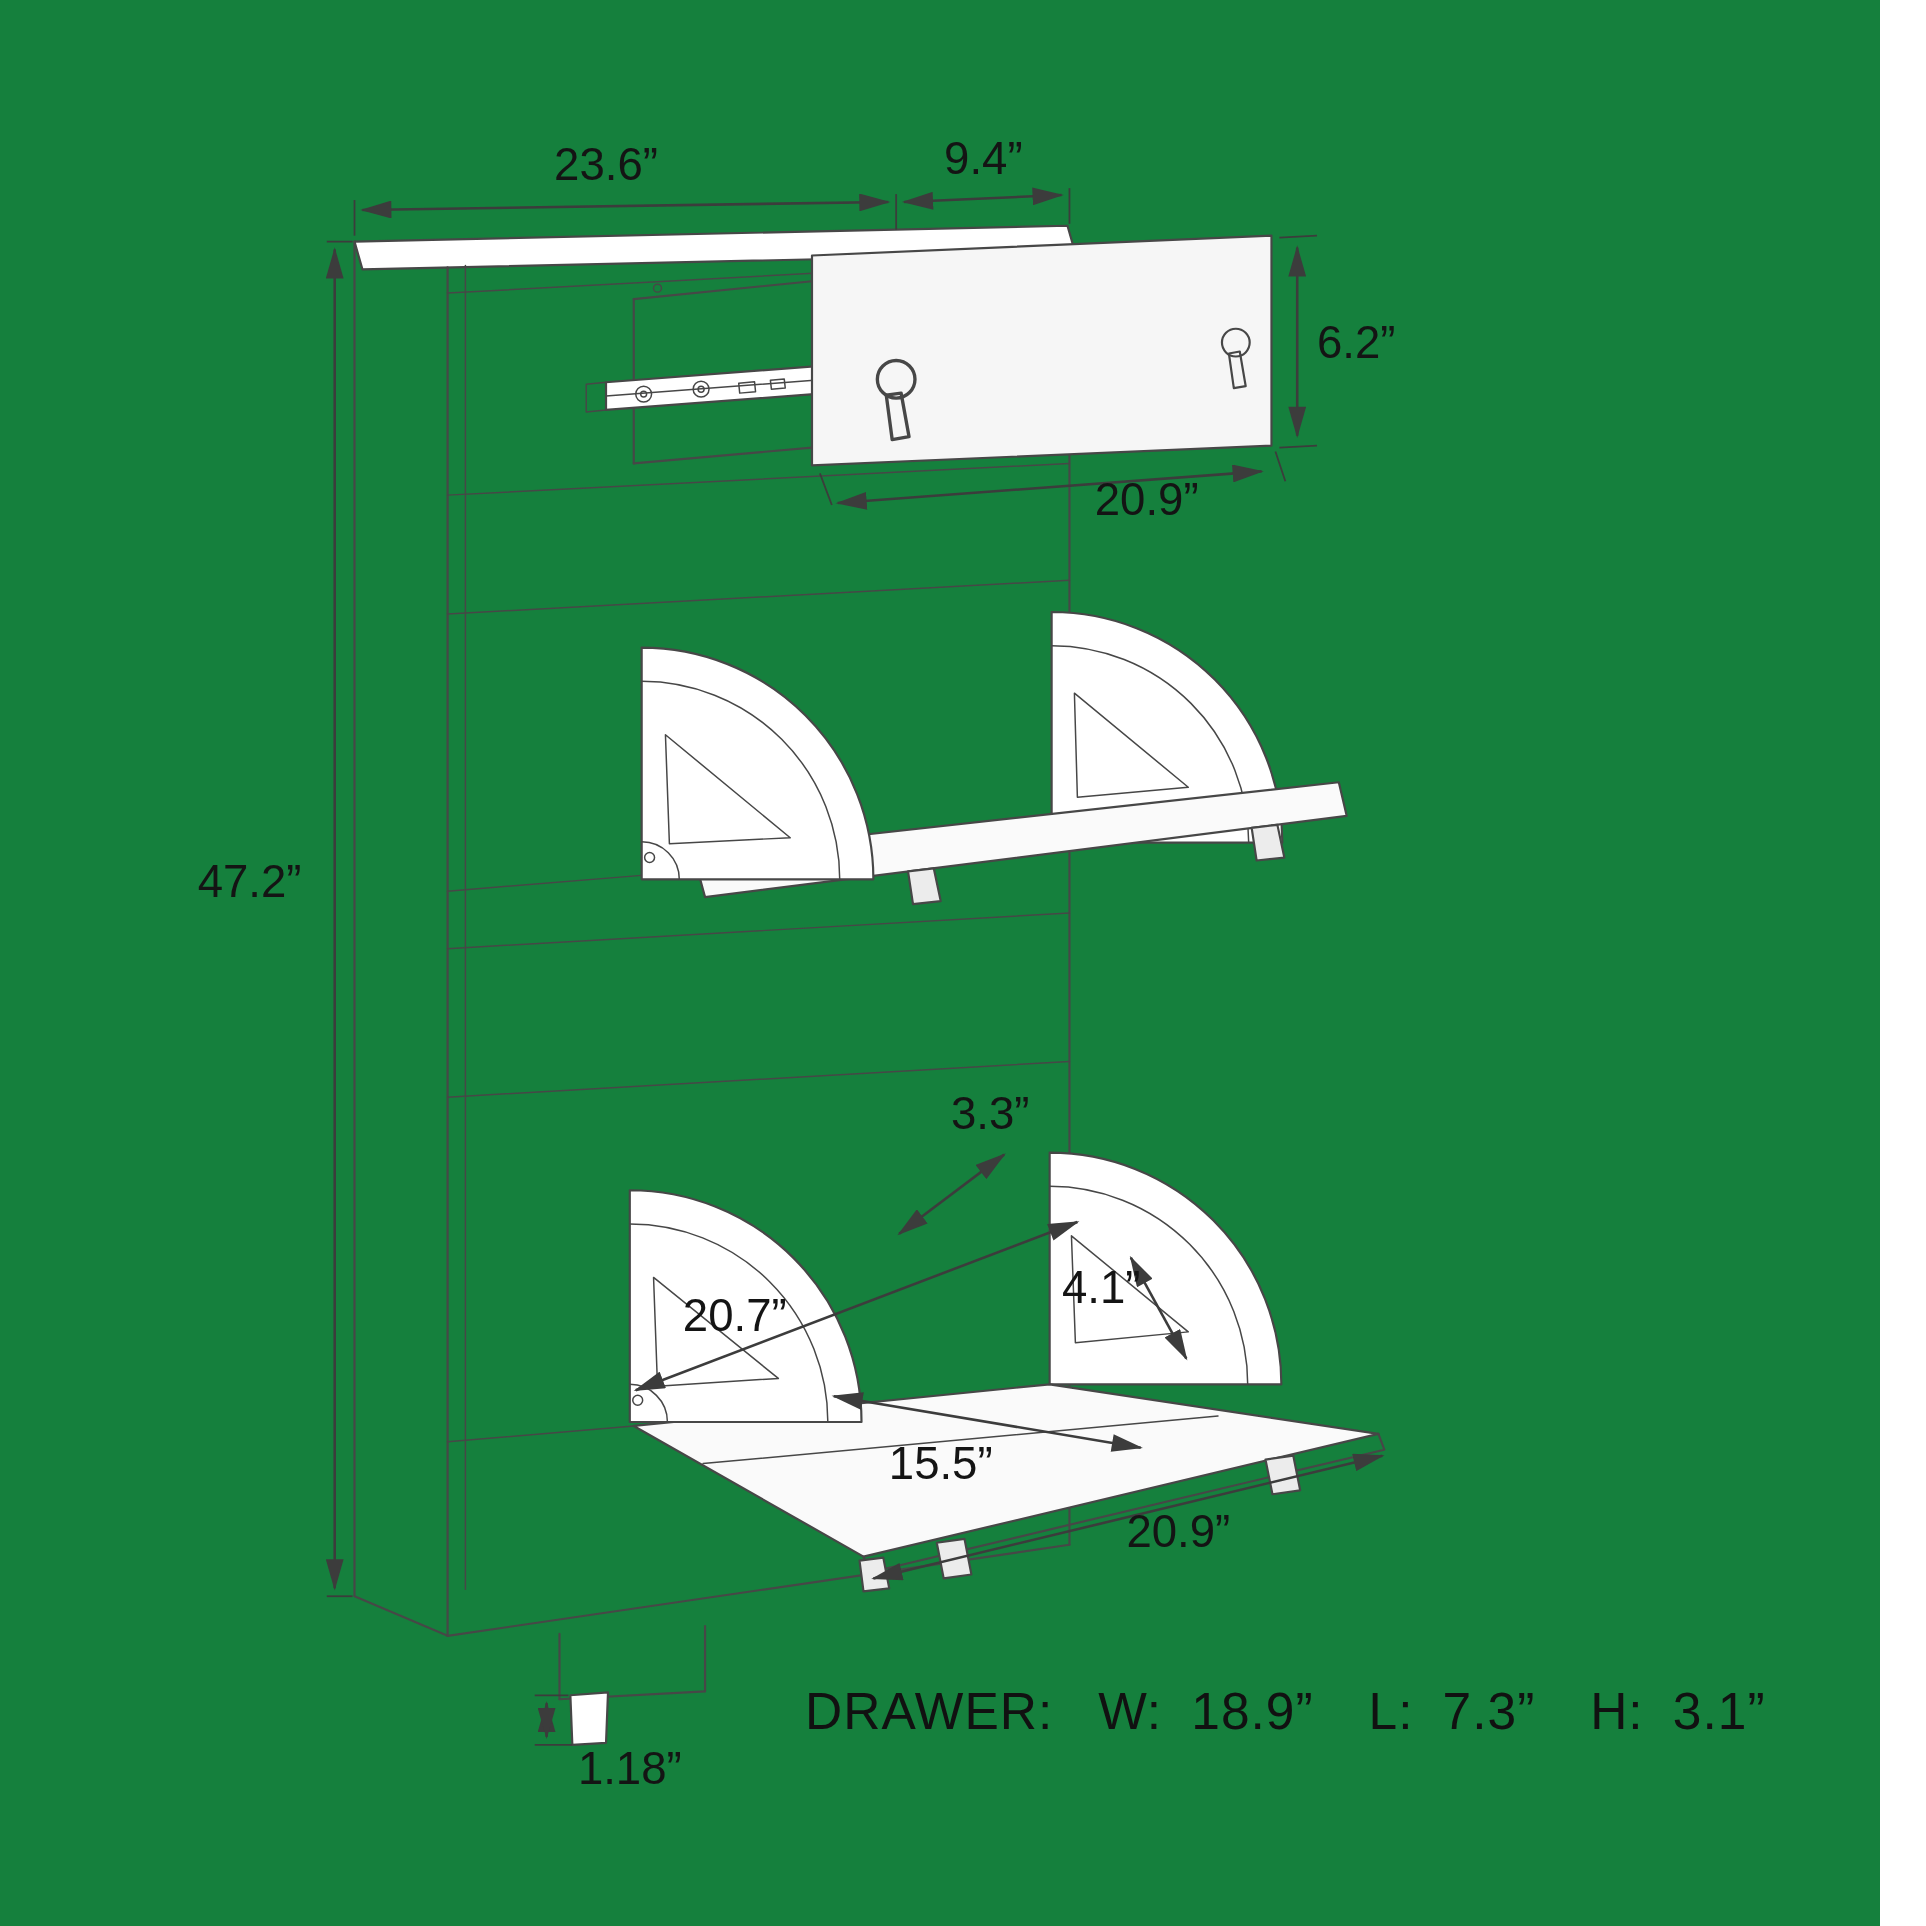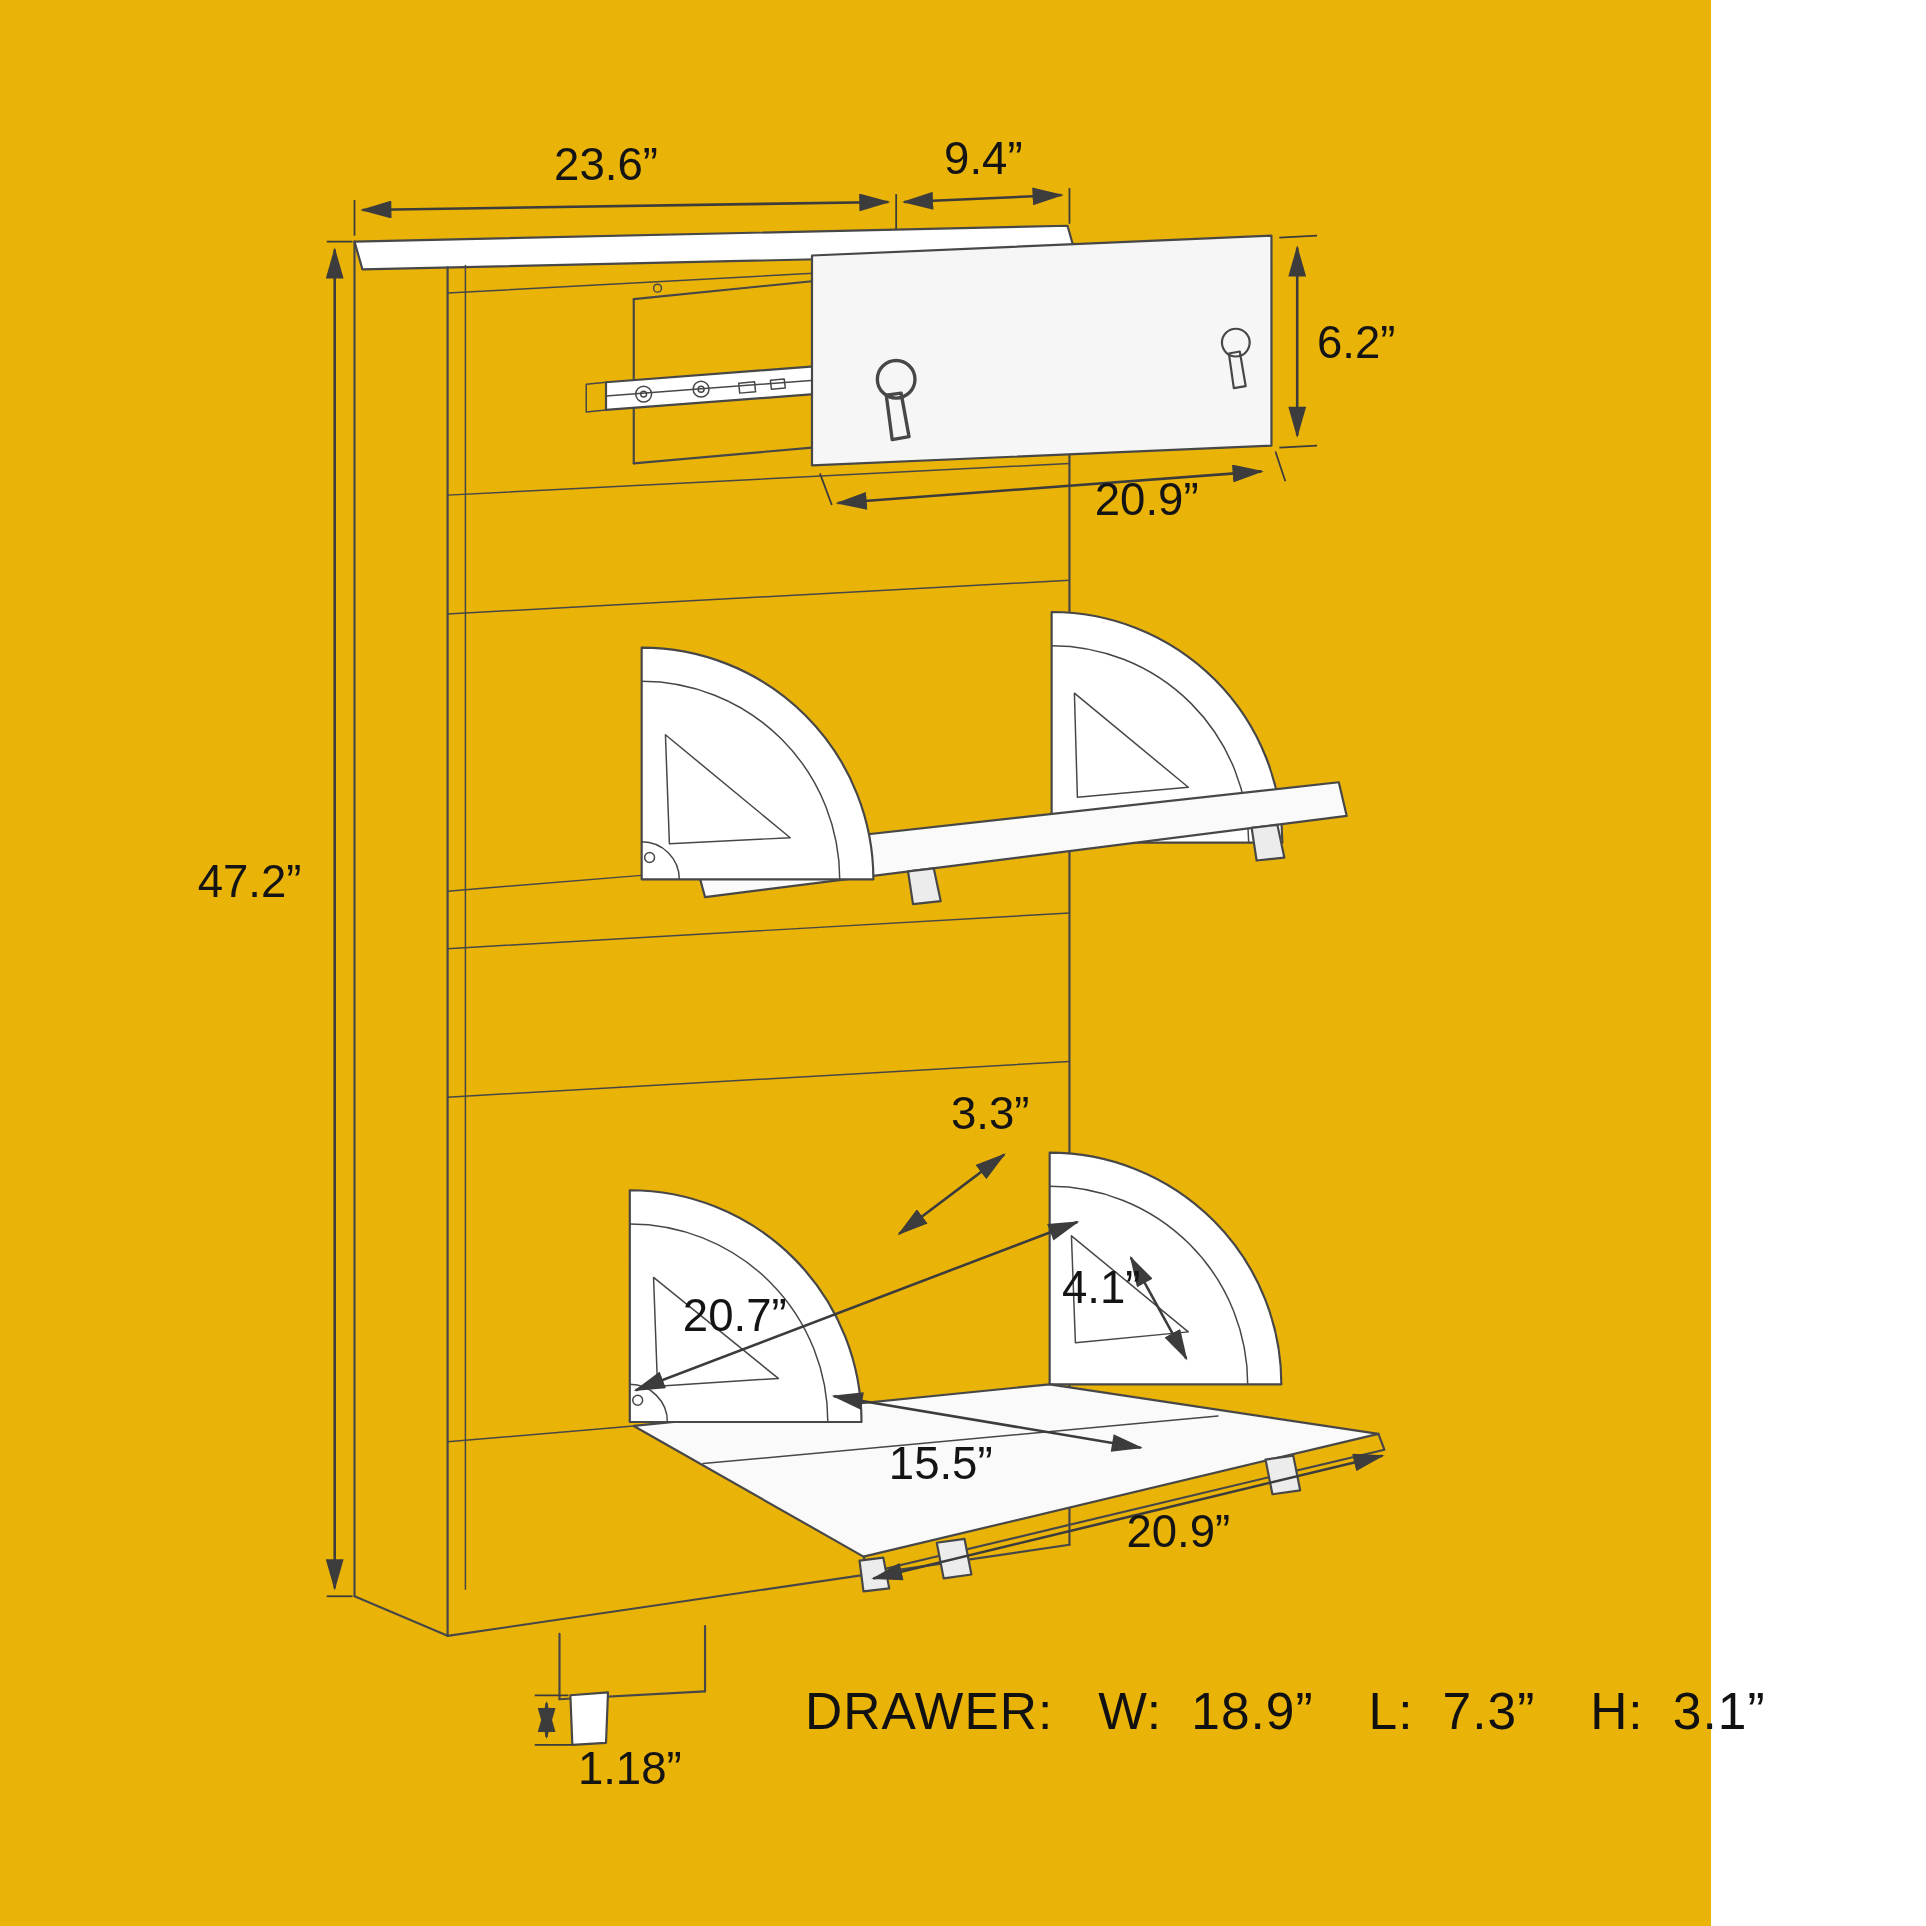--- a/index.html
+++ b/index.html
@@ -1,17 +1,17 @@
 <!DOCTYPE html>
 <html><head>
 <meta charset="utf-8">
 <style>
   html,body { margin:0; padding:0; background:#ffffff; }
   .page {
-    width:1711px; height:1927px; background:#eab308; position:relative;
+    width:1880px; height:1927px; background:#15803d; position:relative;
     font-family:"Liberation Sans", sans-serif;
   }
   svg { display:block; font-family:"Liberation Sans", sans-serif; }
   .ln   { stroke:#474747; stroke-width:2.2; fill:none; stroke-linejoin:round; stroke-linecap:round; }
   .thin { stroke-width:1.5; }
   .bold { stroke-width:3.4; }
   .fw   { fill:#ffffff; }
   .panel{ fill:#f6f6f6; }
   .flap { fill:#fafafa; }
   .foot { fill:#ececec; }

